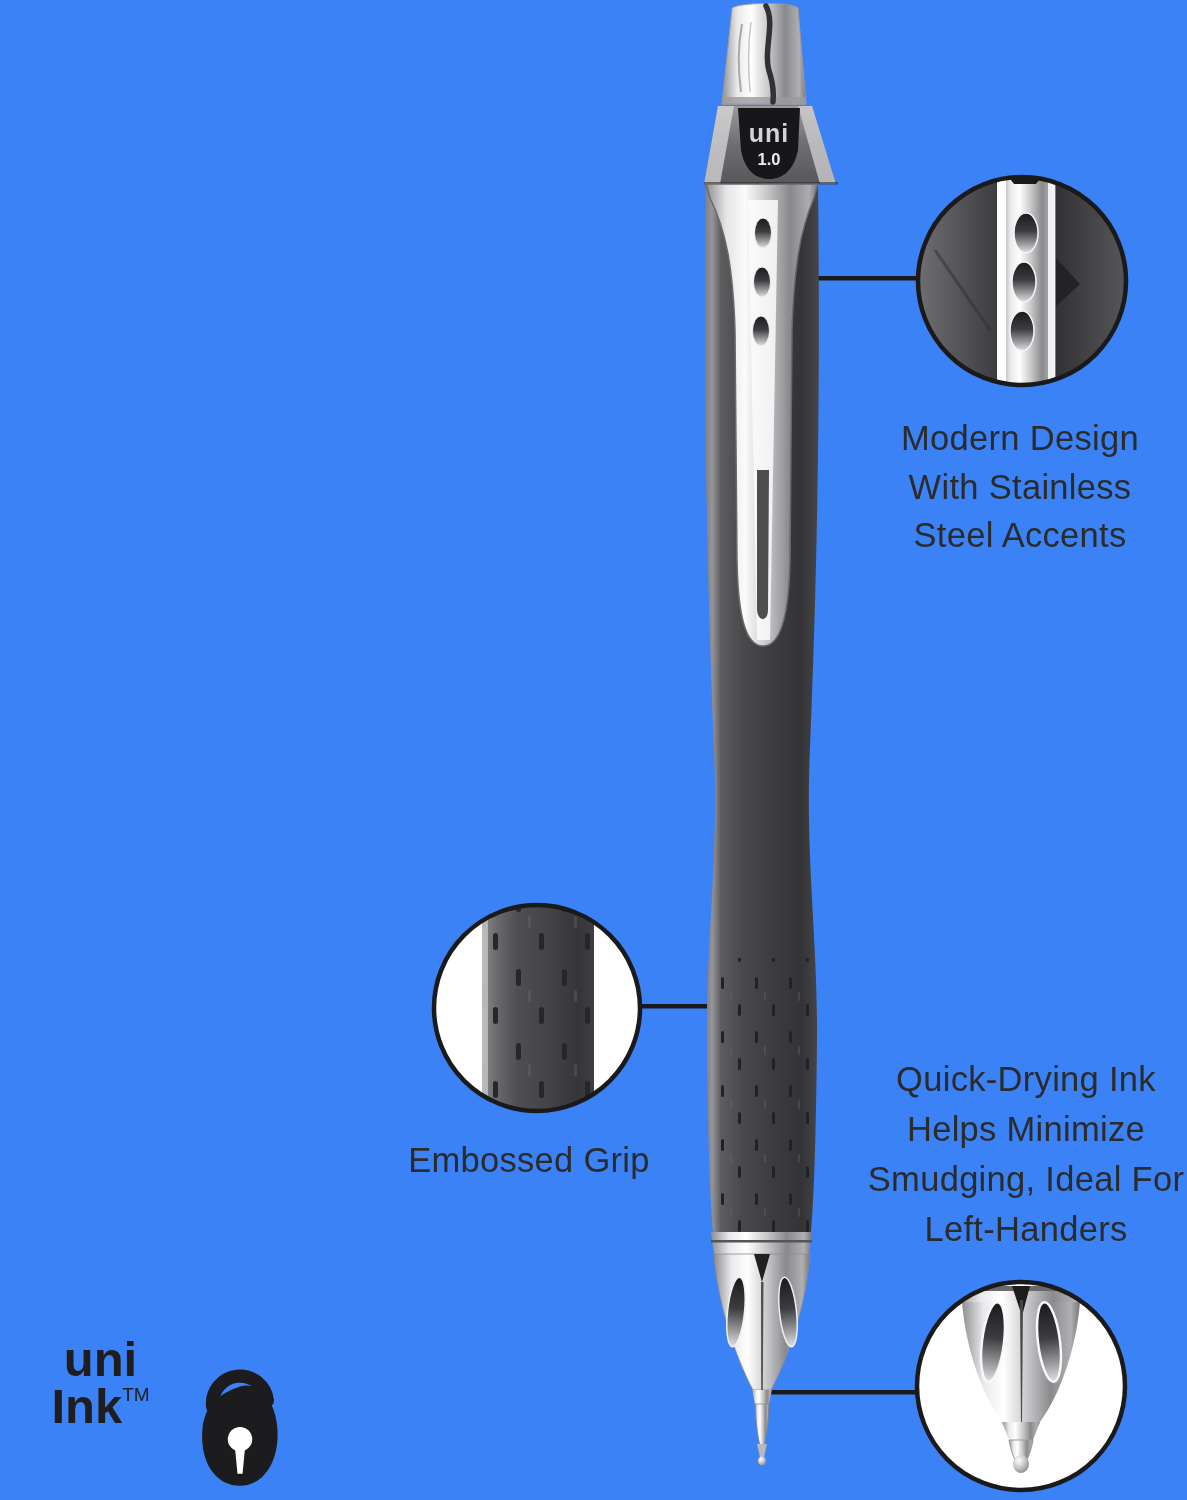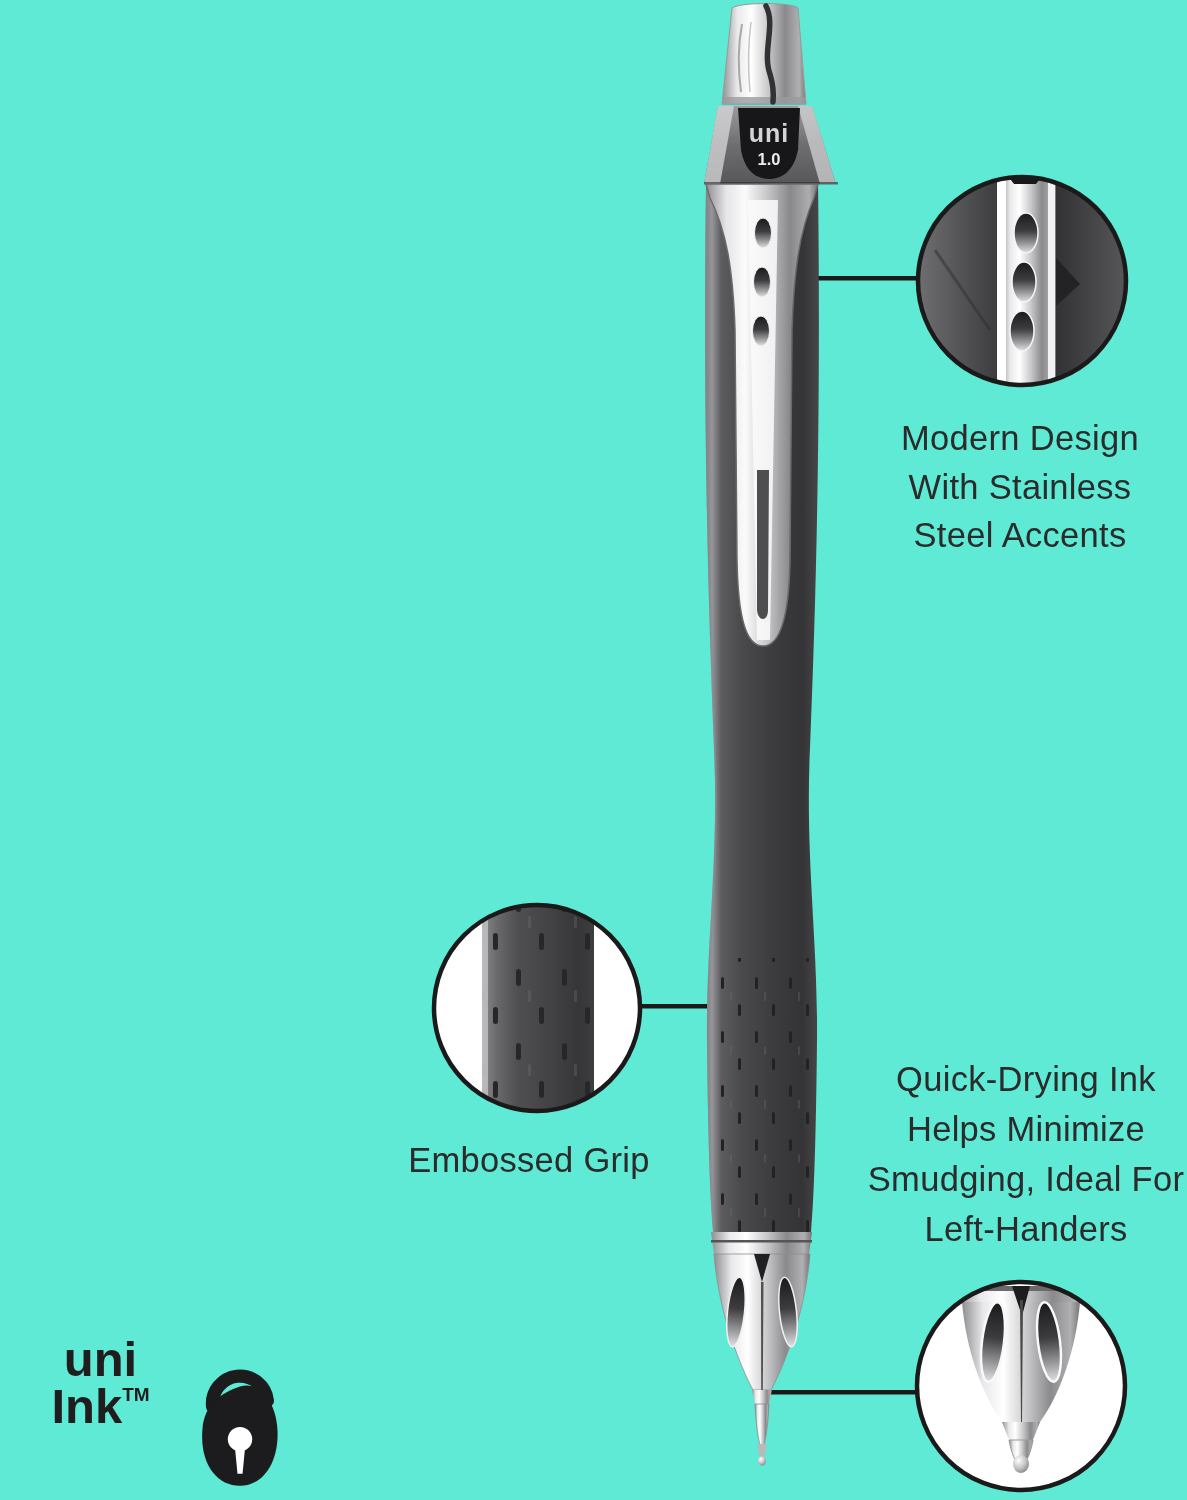--- a/index.html
+++ b/index.html
@@ -1,32 +1,32 @@
 <!DOCTYPE html>
 <html><head>
 <meta charset="utf-8">
 <style>
   html,body{margin:0;padding:0;background:#ffffff;}
   .canvas{
-    position:relative;width:1187px;height:1500px;background:#5eead4;
+    position:relative;width:1187px;height:1500px;background:#3b82f6;
     overflow:hidden;font-family:"Liberation Sans", sans-serif;
   }
   .scene-svg{position:absolute;left:0;top:0;width:1187px;height:1500px;}
   .annotation{
     position:absolute;color:#2b2b2b;text-align:center;white-space:pre-line;
     font-size:34.5px;line-height:48.5px;letter-spacing:0.3px;font-weight:400;
   }
   .annotation.modern{left:830px;top:414px;width:380px;}
   .annotation.quick{left:836px;top:1054px;width:380px;line-height:50px;}
   .annotation.grip{left:369px;top:1136px;width:320px;}
   .logo{
     position:absolute;left:18px;top:1336px;width:165px;text-align:center;
     color:#201d1e;font-weight:700;font-size:49px;line-height:47px;letter-spacing:0px;
   }
-  .logo .tm{font-size:19px;font-weight:700;position:relative;top:-22px;letter-spacing:0;}
+  .logo .tm{font-size:19px;font-weight:400;position:relative;top:-22px;letter-spacing:0;}
   .padlock{position:absolute;left:190px;top:1358px;width:98px;height:138px;}
 </style>
 </head>
 <body>
 
 <div class="canvas">
 
   <svg class="scene-svg" viewBox="0 0 1187 1500">
     <defs>
       <linearGradient id="chromeH" x1="0" y1="0" x2="1" y2="0">

